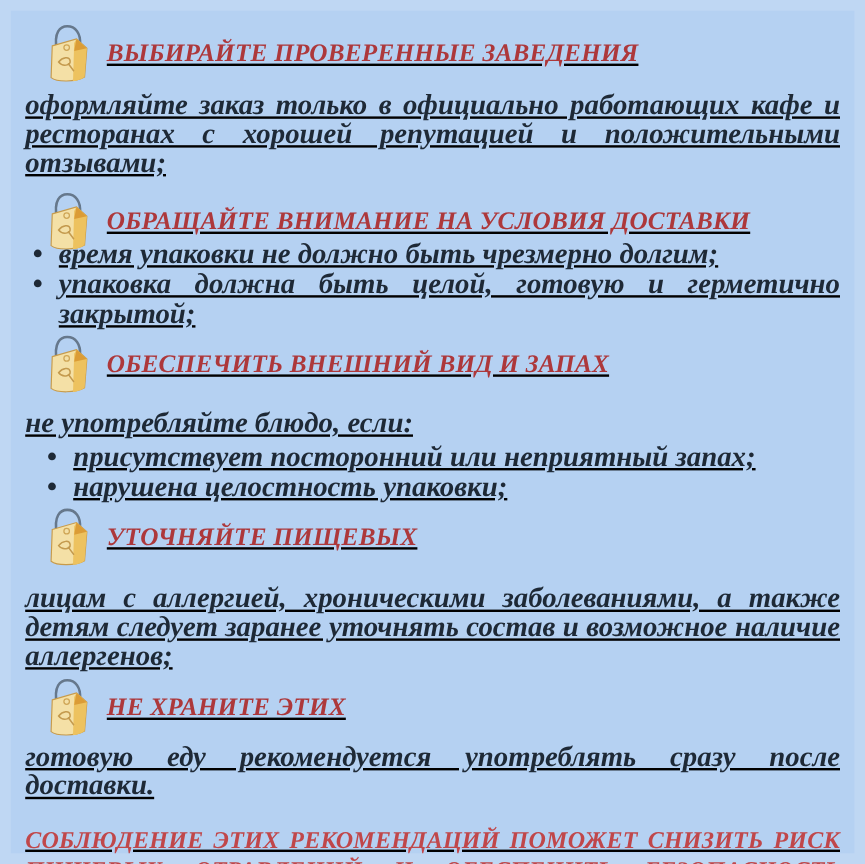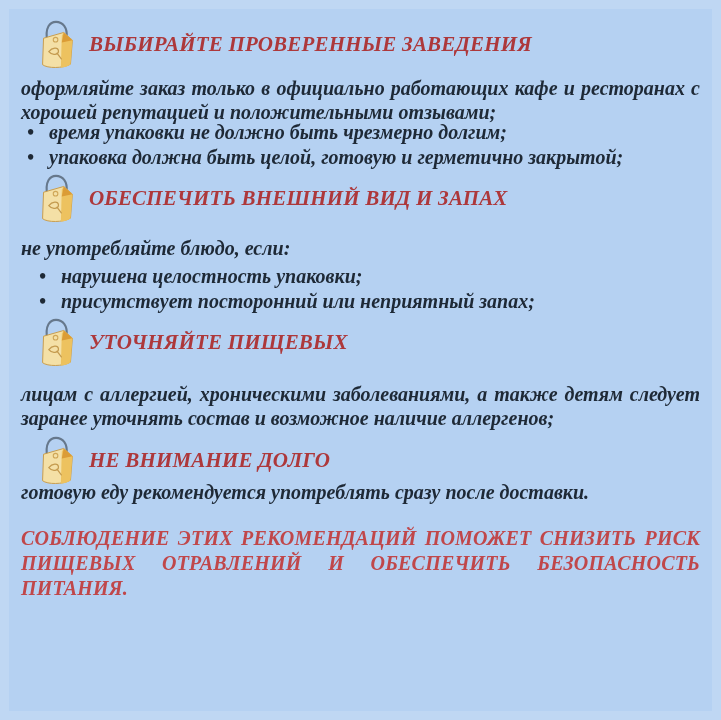--- a/index.html
+++ b/index.html
@@ -9,20 +9,21 @@
     overflow: hidden;
     font-family: "Liberation Serif", "DejaVu Serif", serif;
   }
   .page {
     position: relative;
     width: 721px; height: 720px;
     box-sizing: border-box;
     padding: 14px 21px 0 21px;
     background: #b5d1f2;
     box-shadow: inset 0 0 0 9px rgba(255,255,255,0.14);
+    text-decoration: underline;
   }
   h2, p, ul { margin: 0; padding: 0; }
 
   .heading-row {
     display: flex;
     align-items: center;
     gap: 9px;
     height: 40px;
     margin-left: 13px;
   }
@@ -34,21 +35,21 @@
   .sec-title {
     font-size: 21px;
     font-weight: bold;
     font-style: italic;
     color: #ad383b;
     letter-spacing: 0.2px;
     white-space: nowrap;
   }
 
   .para, .intro, .blist li {
-    font-size: 20px;
+    font-size: 24px;
     font-weight: bold;
     font-style: italic;
     color: #1e2936;
   }
   .para {
     line-height: 24px;
     text-align: justify;
   }
   .intro { line-height: 24px; }
 
@@ -71,21 +72,21 @@
   .row-1 { margin-top: 10px; }
   .para-1 { margin-top: 12px; }
   .row-2 { margin-top: 16px; }
   .list-2 { margin-top: -4px; }
   .row-3 { margin-top: 8px; }
   .intro-3 { margin-top: 18px; }
   .list-3 { margin-top: 4px; }
   .row-4 { margin-top: 8px; }
   .para-4 { margin-top: 20px; }
   .row-5 { margin-top: 10px; }
-  .para-5 { }
+  .para-5 { margin-top: 10px; }
 
   .footer {
     margin-top: 22px;
     font-size: 20px;
     font-weight: bold;
     font-style: italic;
     color: #c0474a;
     line-height: 25px;
     text-align: justify;
     text-align-last: justify;
@@ -115,54 +116,62 @@
   <div class="heading-row row-1">
     <span class="bag">
       <svg viewBox="0 0 46 52" width="46" height="50">
           <use href="#bag-glyph"></use>
         </svg>
     </span>
     <h2 class="sec-title">ВЫБИРАЙТЕ ПРОВЕРЕННЫЕ ЗАВЕДЕНИЯ</h2>
   </div>
   <p class="para para-1">оформляйте заказ только в официально работающих кафе и ресторанах с хорошей репутацией и положительными отзывами;</p>
 
+  <div class="heading-row row-2">
+    <span class="bag">
+      <svg viewBox="0 0 46 52" width="46" height="50">
+          <use href="#bag-glyph"></use>
+        </svg>
+    </span>
+    <h2 class="sec-title">ОБРАЩАЙТЕ ВНИМАНИЕ НА УСЛОВИЯ ДОСТАВКИ</h2>
+  </div>
   <ul class="blist blist-l1 list-2">
     <li>время упаковки не должно быть чрезмерно долгим;</li>
     <li>упаковка должна быть целой, готовую и герметично закрытой;</li>
   </ul>
 
   <div class="heading-row row-3">
     <span class="bag">
       <svg viewBox="0 0 46 52" width="46" height="50">
           <use href="#bag-glyph"></use>
         </svg>
     </span>
     <h2 class="sec-title">ОБЕСПЕЧИТЬ ВНЕШНИЙ ВИД И ЗАПАХ</h2>
   </div>
   <p class="intro intro-3">не употребляйте блюдо, если:</p>
   <ul class="blist blist-l2 list-3">
+    <li>присутствует посторонний или неприятный запах;</li>
     <li>нарушена целостность упаковки;</li>
-    <li>присутствует посторонний или неприятный запах;</li>
   </ul>
 
   <div class="heading-row row-4">
     <span class="bag">
       <svg viewBox="0 0 46 52" width="46" height="50">
           <use href="#bag-glyph"></use>
         </svg>
     </span>
     <h2 class="sec-title">УТОЧНЯЙТЕ ПИЩЕВЫХ</h2>
   </div>
   <p class="para para-4">лицам с аллергией, хроническими заболеваниями, а также детям следует заранее уточнять состав и возможное наличие аллергенов;</p>
 
   <div class="heading-row row-5">
     <span class="bag">
       <svg viewBox="0 0 46 52" width="46" height="50">
           <use href="#bag-glyph"></use>
         </svg>
     </span>
-    <h2 class="sec-title">НЕ ВНИМАНИЕ ДОЛГО</h2>
+    <h2 class="sec-title">НЕ ХРАНИТЕ ЭТИХ</h2>
   </div>
   <p class="para para-5">готовую еду рекомендуется употреблять сразу после доставки.</p>
 
   <p class="footer">СОБЛЮДЕНИЕ ЭТИХ РЕКОМЕНДАЦИЙ ПОМОЖЕТ СНИЗИТЬ РИСК ПИЩЕВЫХ ОТРАВЛЕНИЙ И ОБЕСПЕЧИТЬ БЕЗОПАСНОСТЬ ПИТАНИЯ.</p>
 
 </div>
 
 </body></html>

